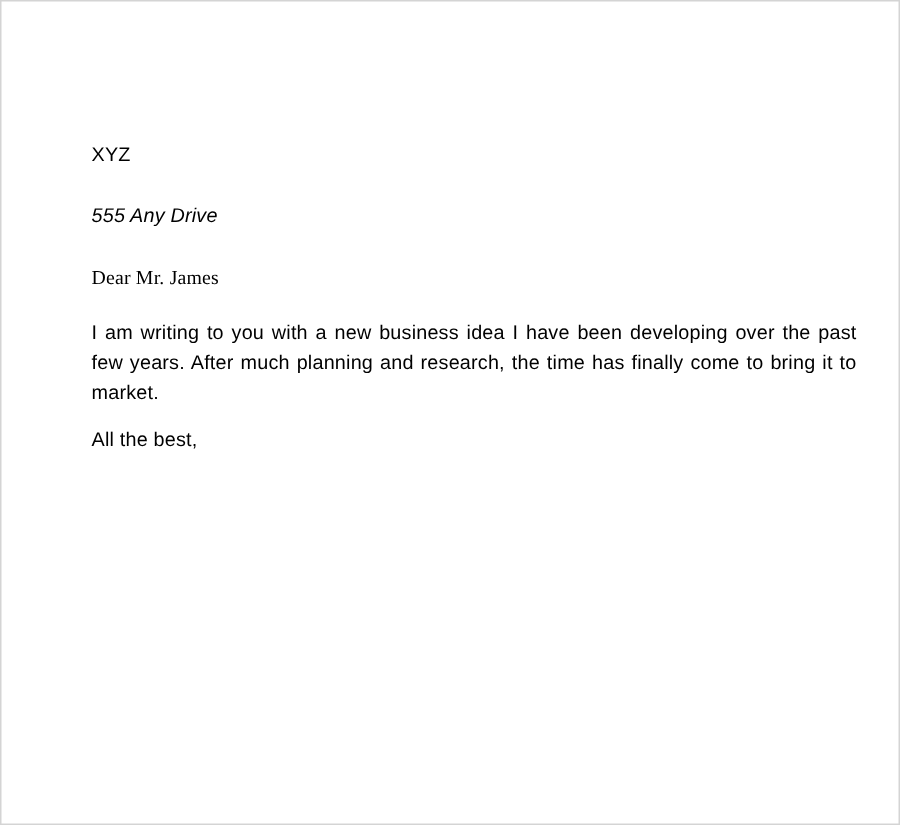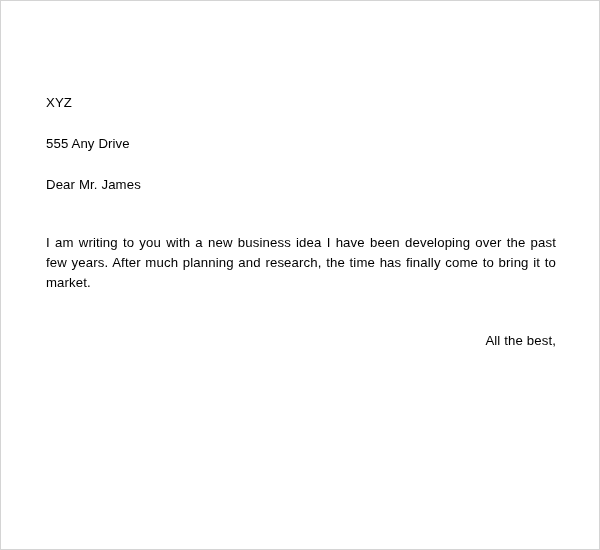--- a/index.html
+++ b/index.html
@@ -15,54 +15,55 @@
     position: relative;
     width: 600px;
     height: 550px;
     background: #ffffff;
     border: 1px solid #d4d4d4;
     box-sizing: border-box;
     overflow: hidden;
   }
   .letter-body {
     position: absolute;
-    left: 45px;
+    left: 60px;
     top: 0;
     width: 510px;
   }
   .block {
     color: #000000;
     font-size: 13.2px;
     line-height: 20px;
     letter-spacing: 0.01em;
   }
   .sender-name {
     margin-top: 92px;
   }
   .address-block {
     margin-top: 21px;
   }
   .address-line {
     display: block;
+    font-style: italic;
   }
   .salutation {
     margin-top: 21px;
+    font-family: Liberation Serif, serif;
   }
   .para {
-    margin-top: 38px;
+    margin-top: 17px;
     text-align: justify;
     text-justify: inter-word;
   }
   
   .para > span {
     display: inline;
   }
   .closing {
-    margin-top: 38px;
-    text-align: right;
+    margin-top: 11px;
   }
   
   .squiggle {
     position: relative;
     white-space: nowrap;
     padding-bottom: 1px;
     background-repeat: repeat-x;
     background-position: left bottom 0px;
     background-size: 4px 3px;
     background-image:

